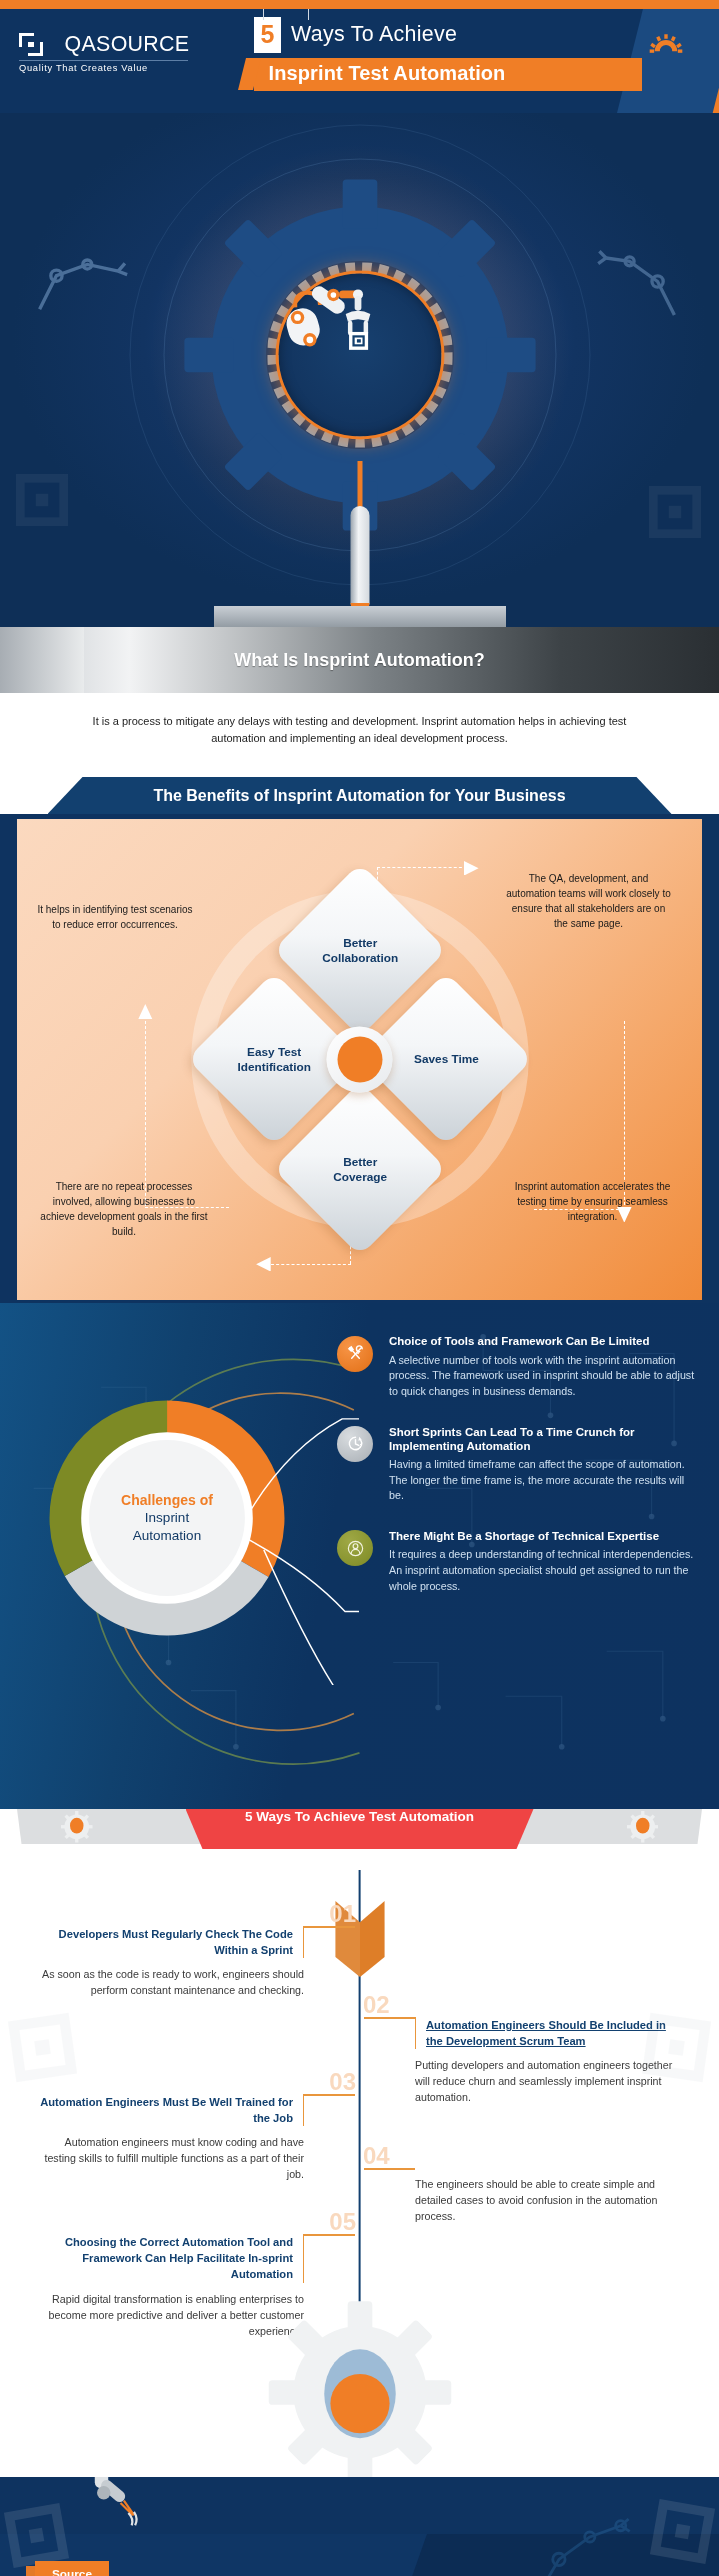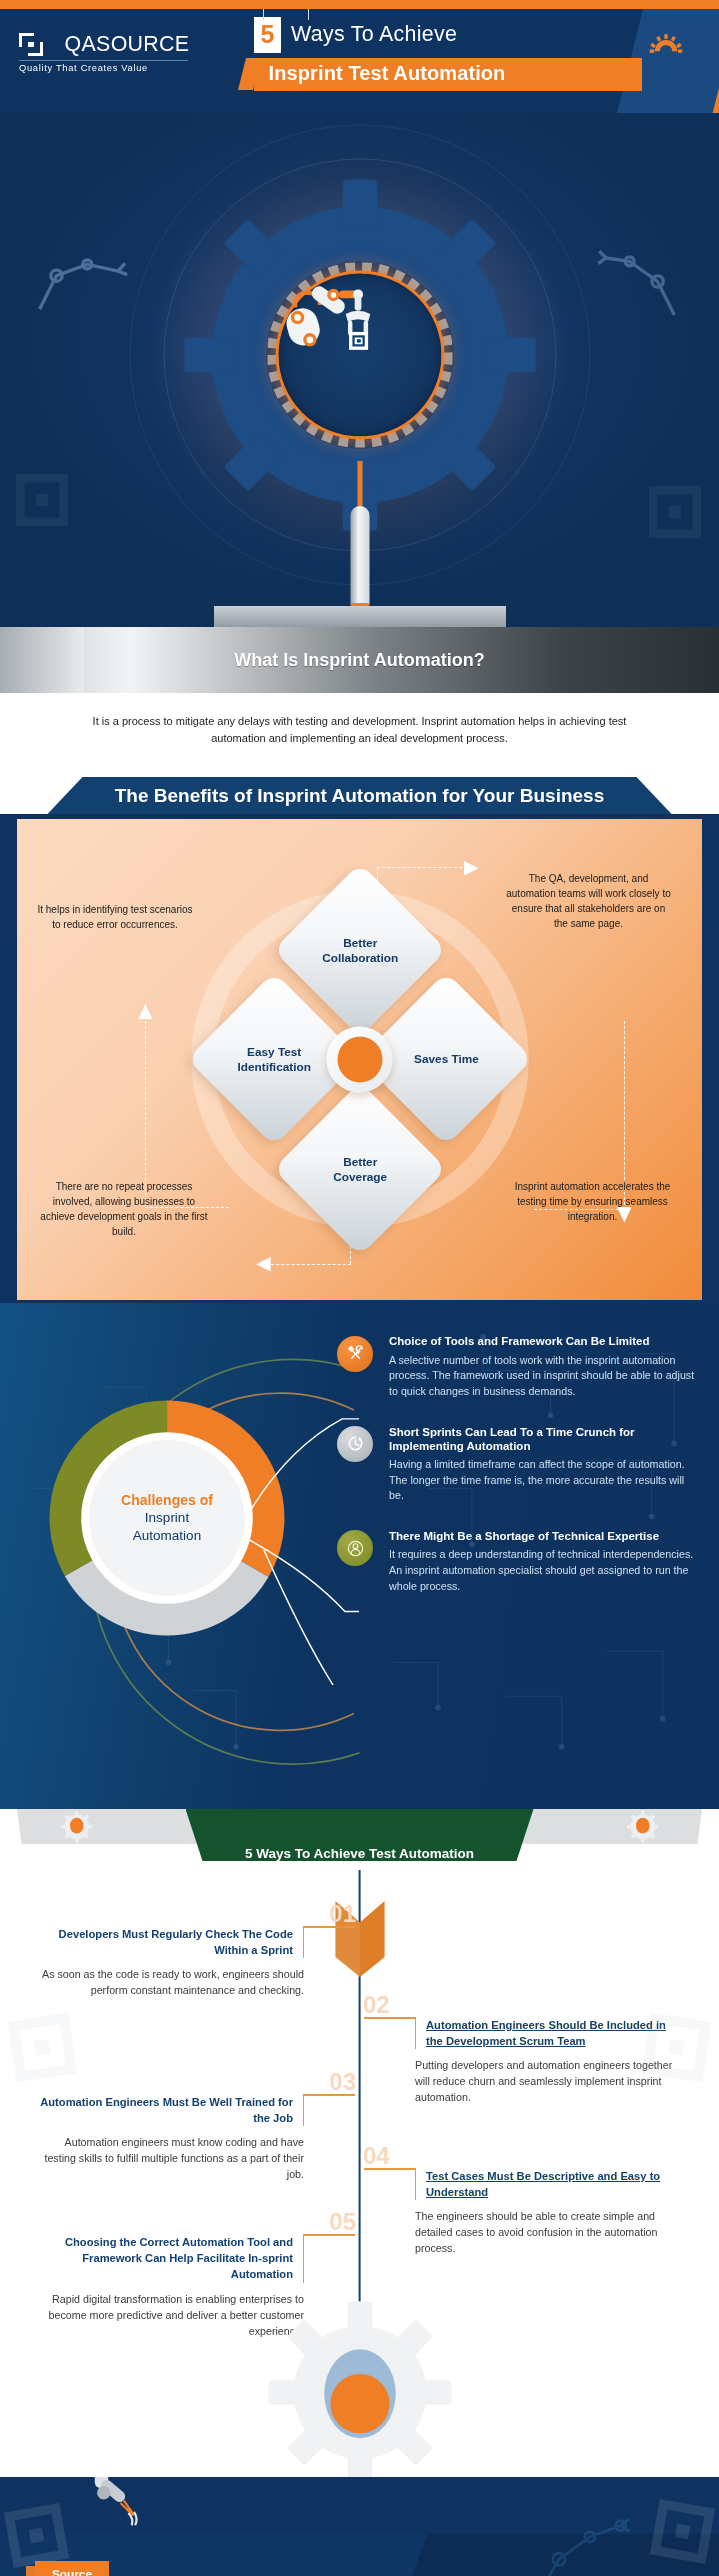--- a/index.html
+++ b/index.html
@@ -167,21 +167,21 @@
   .whatis-body p {
     font-size: 11px; line-height: 1.58; color:#1d1d1d;
   }
 
   
   .benefits-head {
     position:relative; margin: 3.4px auto 0 auto; width: 624px; height: 37px;
     background:#12406F; display:flex; align-items:center; justify-content:center;
     clip-path: polygon(35px 0, 589px 0, 624px 100%, 0 100%);
   }
-  .benefits-head h2 { color:#ffffff; font-size: 19px; font-weight:bold; }
+  .benefits-head h2 { color:#ffffff; font-size: 16px; font-weight:bold; }
 
   
   .benefits {
     position:relative;
     background:#0E3360;
     padding: 4.5px 0 3.4px 0;
   }
   .benefits-inner {
     position:relative; margin: 0 17px; height: 481px;
     background: linear-gradient(135deg,#FBD9BF 0%, #FAD0B0 35%, #F5A96C 72%, #F18B39 100%);
@@ -259,22 +259,22 @@
     clip-path: polygon(0 0, 100% 0, 100% 100%, 4.5px 100%);
   }
   .ways-grey-r {
     position:absolute; right: 17px; top: 0; width: 242px; height: 35px; background:#DCDEE0;
     clip-path: polygon(0 0, 100% 0, calc(100% - 4.5px) 100%, 0 100%);
   }
   .ways-gear-l { position:absolute; left: 61px; top: 2.2px; width: 31.5px; height: 31.5px; }
   .ways-gear-r { position:absolute; right: 61px; top: 2.2px; width: 31.5px; height: 31.5px; }
   .ways-head {
     position:absolute; left:50%; transform:translateX(-50%); top:0;
-    width: 348px; height: 52px; background:#14532d;
-    display:flex; align-items:flex-end; justify-content:center;
+    width: 348px; height: 40px; background:#ef4444;
+    display:flex; align-items:flex-start; justify-content:center;
     clip-path: polygon(0 0, 100% 0, calc(100% - 17px) 100%, 17px 100%);
   }
   .ways-head h2 { color:#ffffff; font-size: 13.5px; font-weight:bold; }
 
   
   .timeline { position:relative; background:#ffffff; height: 607px; overflow:hidden; }
   .tl-spine { position:absolute; left:50%; transform:translateX(-50%); top: 0; width: 2.8px; height: 565px; background:#12406F; }
   .tl-feather { position:absolute; left:50%; transform:translateX(-50%); top: 31.5px; width: 52px; height: 76px; }
   .tl-item { position:absolute; width: 264px; }
   .tl-left  { left: 40px;  text-align: right; }
@@ -692,21 +692,20 @@
     <div class="tl-item tl-left" style="top: 224px;">
       <div class="tl-num">03</div>
       <div class="tl-tick"></div>
       <div class="tl-title">Automation Engineers Must Be Well Trained for the Job</div>
       <div class="tl-desc">Automation engineers must know coding and have testing skills to fulfill multiple functions as a part of their job.</div>
     </div>
 
     <div class="tl-item tl-right" style="top: 298px;">
       <div class="tl-num">04</div>
       <div class="tl-tick"></div>
-      <div class="tl-title">Test Cases Must Be Descriptive and Easy to Understand</div>
       <div class="tl-desc">The engineers should be able to create simple and detailed cases to avoid confusion in the automation process.</div>
     </div>
 
     <div class="tl-item tl-left" style="top: 364px;">
       <div class="tl-num">05</div>
       <div class="tl-tick"></div>
       <div class="tl-title">Choosing the Correct Automation Tool and Framework Can Help Facilitate In-sprint Automation</div>
       <div class="tl-desc">Rapid digital transformation is enabling enterprises to become more predictive and deliver a better customer experience.</div>
     </div>
 

